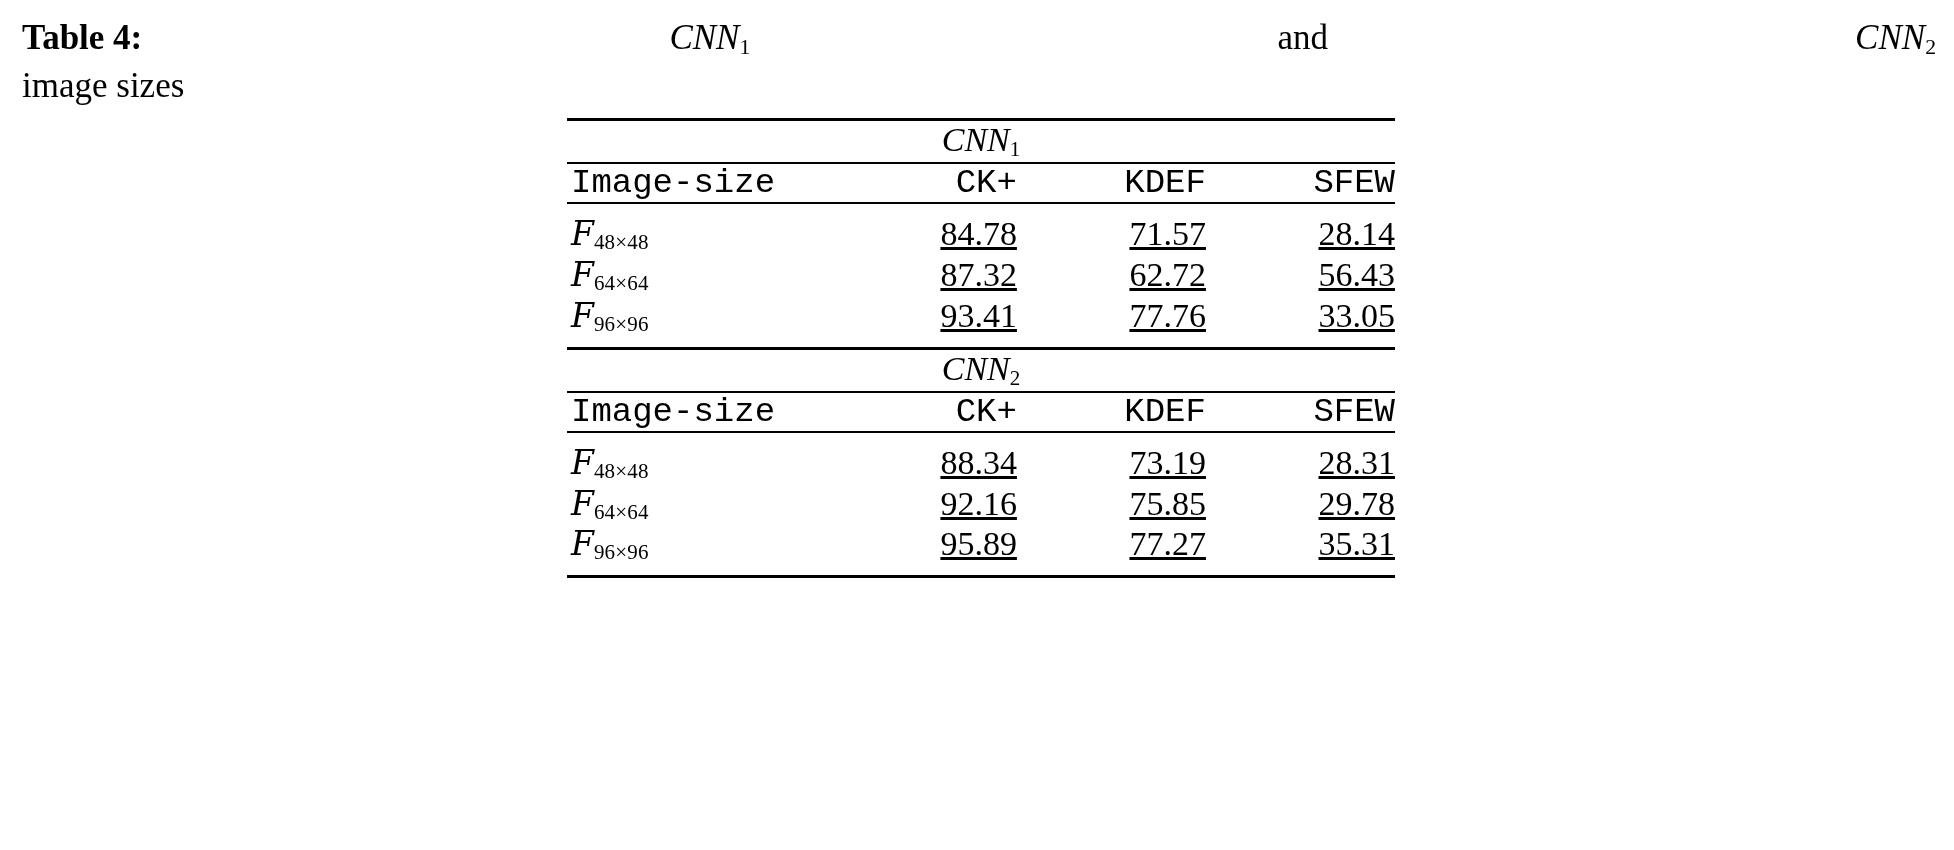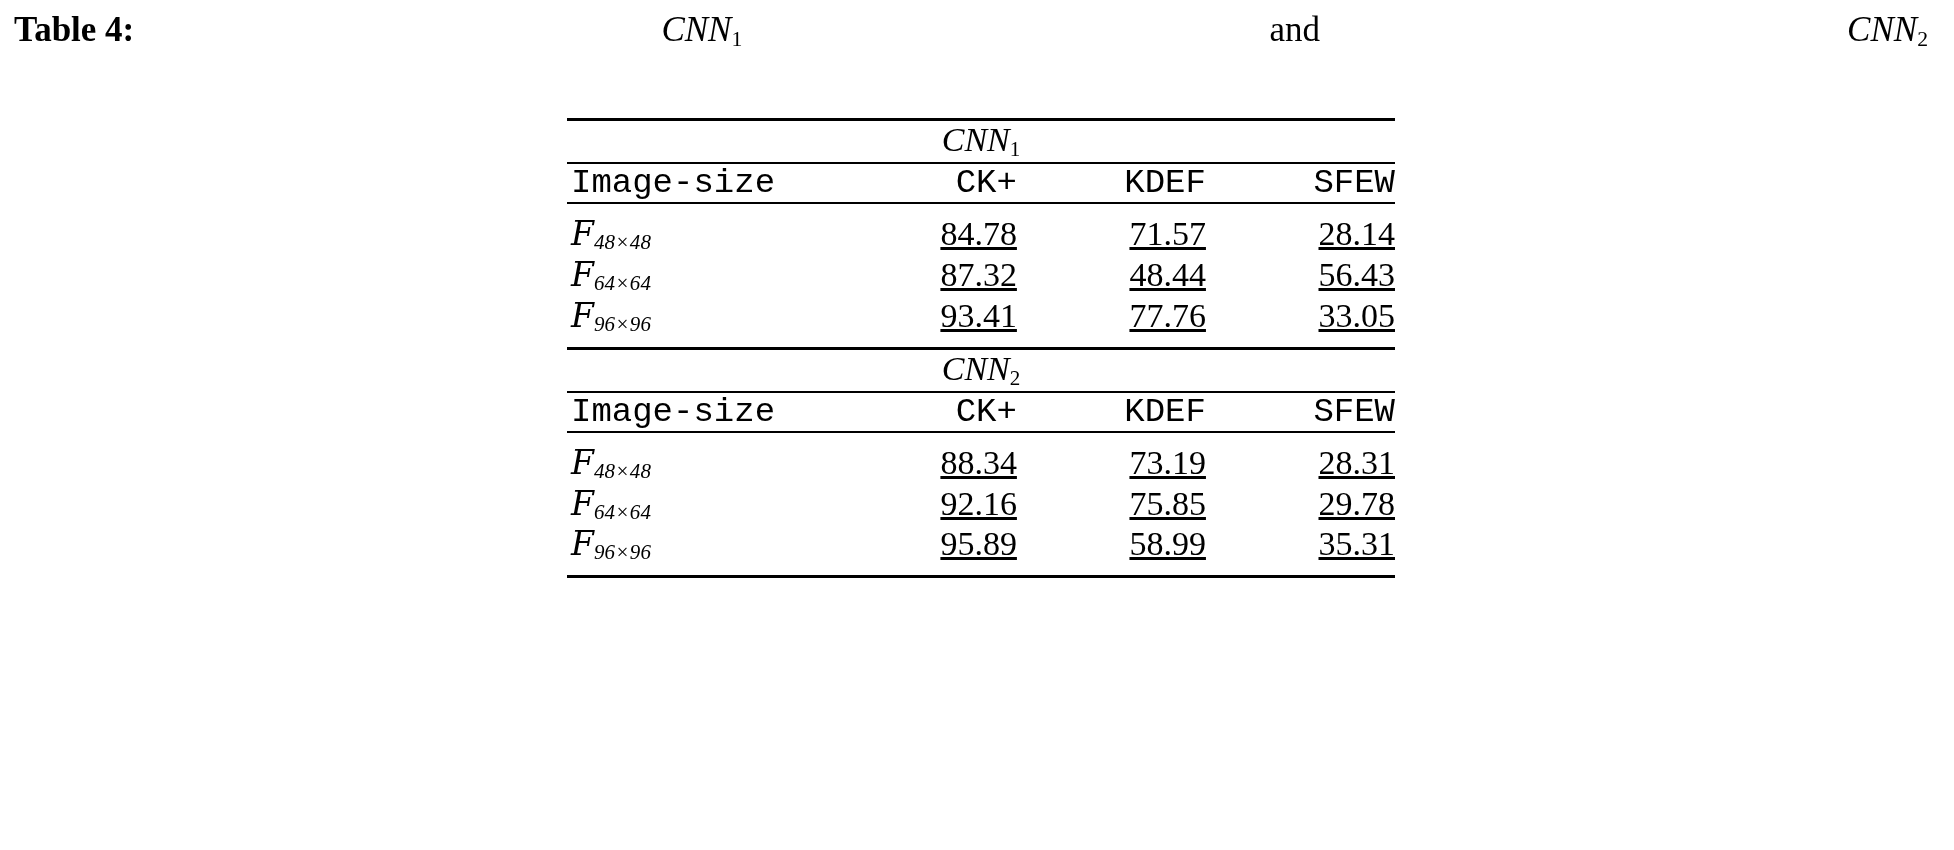--- a/index.html
+++ b/index.html
@@ -12,21 +12,21 @@
     height: 850px;
     font-family: "Liberation Serif", serif;
     color: #000000;
     overflow: hidden;
   }
   .page {
     position: relative;
     width: 1954px;
     height: 846px;
     box-sizing: border-box;
-    padding: 4px;
+    padding: 12px;
   }
 
   
   .caption {
     font-size: 35px;
     line-height: 1.28;
     text-align: justify;
     padding: 4px 10px 0 10px;
     width: 1934px;
     box-sizing: border-box;
@@ -120,40 +120,40 @@
   }
   .fsym {
     font-family: "DejaVu Serif", serif;
     font-style: italic;
     font-size: 33px;
   }
   .fsub {
     font-size: 21px;
     vertical-align: -0.18em;
     letter-spacing: 0.2px;
-    font-style: italic;
   }
   .spacer-row td {
     height: 10px;
     font-size: 0;
     line-height: 0;
   }
 </style>
 </head>
 <body>
 
 <div class="page">
 
   <div class="caption">
     <div class="line1">
       <span><span class="label">Table 4:</span></span>
       <span><span class="ital">CNN</span><sub>1</sub></span>
       <span>and</span>
       <span><span class="ital">CNN</span><sub>2</sub></span>
     </div>
+    <div class="line2">image sizes</div>
   </div>
 
   <div class="table-wrap">
     <table class="tbl">
       <tbody>
 
         <tr class="rule-thick">
             <td colspan="4"></td>
           </tr>
 
@@ -180,21 +180,21 @@
 
         <tr class="datarow">
           <td class="c-size"><span class="fsym">F</span><span class="fsub">48×48</span></td>
           <td class="c-num">84.78</td>
           <td class="c-num">71.57</td>
           <td class="c-num">28.14</td>
         </tr>
         <tr class="datarow">
           <td class="c-size"><span class="fsym">F</span><span class="fsub">64×64</span></td>
           <td class="c-num">87.32</td>
-          <td class="c-num">48.44</td>
+          <td class="c-num">62.72</td>
           <td class="c-num">56.43</td>
         </tr>
         <tr class="datarow">
           <td class="c-size"><span class="fsym">F</span><span class="fsub">96×96</span></td>
           <td class="c-num">93.41</td>
           <td class="c-num">77.76</td>
           <td class="c-num">33.05</td>
         </tr>
 
         <tr class="spacer-row">
@@ -233,21 +233,21 @@
         </tr>
         <tr class="datarow">
           <td class="c-size"><span class="fsym">F</span><span class="fsub">64×64</span></td>
           <td class="c-num">92.16</td>
           <td class="c-num">75.85</td>
           <td class="c-num">29.78</td>
         </tr>
         <tr class="datarow">
           <td class="c-size"><span class="fsym">F</span><span class="fsub">96×96</span></td>
           <td class="c-num">95.89</td>
-          <td class="c-num">58.99</td>
+          <td class="c-num">77.27</td>
           <td class="c-num">35.31</td>
         </tr>
 
         <tr class="spacer-row">
             <td colspan="4"></td>
           </tr>
         <tr class="rule-thick">
             <td colspan="4"></td>
           </tr>
       </tbody>

